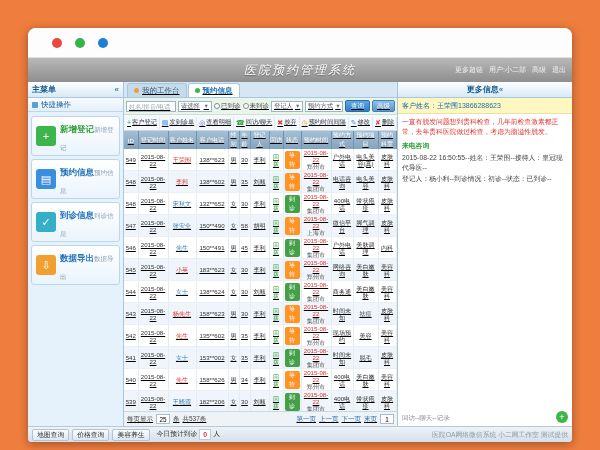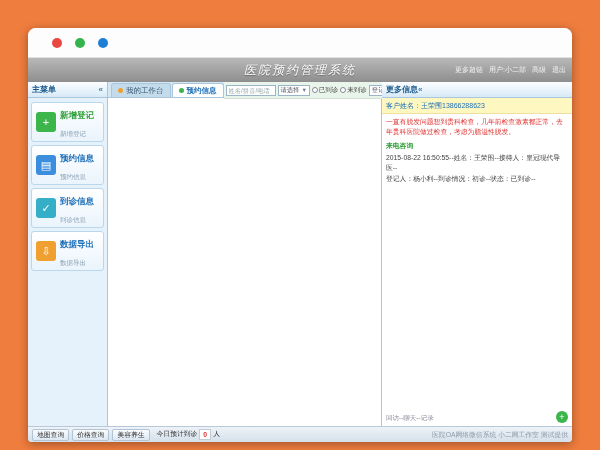--- a/index.html
+++ b/index.html
@@ -12,38 +12,38 @@
   .dot { width:10px; height:10px; border-radius:50%; cursor:pointer; }
   .dot.red{ background:#e8483f; } .dot.green{ background:#34b44a; } .dot.blue{ background:#1f7fd6; }
   
   .appbar { position:relative; height:24px; background:linear-gradient(#b8b8b8,#8e8e8e); display:flex; align-items:center; justify-content:center; }
   .app-title { color:#fff; font-size:12px; letter-spacing:2px; text-shadow:0 1px 1px rgba(0,0,0,.35);font-style:italic; }
   .appbar-links { position:absolute; right:6px; top:0; height:100%; display:flex; align-items:center; gap:6px; }
   .tb-link { color:#f2f2f2; font-size:7px; cursor:pointer; }
   
   .main { position:absolute; top:54px; left:0; right:0; bottom:16px; display:flex; }
   
-  .sidebar { width:80px; background:#e6f2fb; border-right:1px solid #aac6dc; display:flex; flex-direction:column; }
+  .sidebar { width:96px; background:#e6f2fb; border-right:1px solid #aac6dc; display:flex; flex-direction:column; }
   .side-header { height:16px; background:linear-gradient(#fdfeff,#d7eaf7); border-bottom:1px solid #aac6dc; color:#14568c;
                  font-size:8px; font-weight:bold; display:flex; align-items:center; justify-content:space-between; padding:0 4px; }
   .collapse { color:#4a7ba6; cursor:pointer; font-size:8px; }
   .side-section { height:14px; background:linear-gradient(#f7fbfe,#e2f0fa); border-bottom:1px solid #c2d8e8; color:#14568c;
                   font-size:7.5px; display:flex; align-items:center; gap:3px; padding:0 4px; }
   .mini-sq { width:6px; height:6px; background:#5a9fd4; border-radius:1px; display:inline-block; }
   .side-items { flex:1; padding:4px 3px; display:flex; flex-direction:column; gap:3px; }
   .side-item { background:linear-gradient(#ffffff,#eaf4fc); border:1px solid #bcd6ea; border-radius:3px; height:40px;
                display:flex; align-items:center; gap:4px; padding:0 4px; cursor:pointer; }
   .side-item .icon { width:20px; height:20px; min-width:20px; border-radius:3px; display:flex; align-items:center; justify-content:center;
                      font-size:11px; color:#fff; }
   .side-item .t1 { font-size:8.5px; font-weight:bold; line-height:1.2; }
   .side-item .t2 { font-size:6.5px; color:#8aa0b4; line-height:1.2; }
   .side-bar-bottom { height:16px; background:linear-gradient(#fdfeff,#d7eaf7); border-top:1px solid #aac6dc; color:#14568c;
                      font-size:8px; font-weight:bold; display:flex; align-items:center; gap:3px; padding:0 5px; cursor:pointer; }
   
-  .center { width:274px; display:flex; flex-direction:row; background:#fff; border-right:1px solid #aac6dc; }
+  .center { width:274px; display:flex; flex-direction:column; background:#fff; border-right:1px solid #aac6dc;text-decoration:underline; }
   .tabsbar { height:16px; background:#d6e7f4; display:flex; align-items:flex-end; padding-left:3px; gap:1px; border-bottom:1px solid #aac6dc; }
   .tab { height:14px; display:flex; align-items:center; gap:3px; padding:0 6px; font-size:7.5px; color:#3a5a74;
          background:#c4dbec; border:1px solid #a8c6dd; border-bottom:none; border-radius:3px 3px 0 0; cursor:pointer; white-space:nowrap; }
   .tab.active { background:#fff; color:#1d6fb8; font-weight:bold; }
   .tab .tdot { width:5px; height:5px; border-radius:50%; }
   .searchbar { height:17px; background:#e9f5ea; border-bottom:1px solid #cfe0d2; display:flex; align-items:center; gap:2px;
                padding:0 2px; font-size:6.5px; color:#444; }
   .kw-input { width:50px; height:11px; font-size:6.3px; border:1px solid #9ab4c8; padding:0 2px; color:#333; }
   .kw-input::placeholder { color:#9aa; }
   .fsel { height:11px; border:1px solid #9ab4c8; background:#fff; display:flex; align-items:center; justify-content:space-between;
@@ -77,21 +77,21 @@
              justify-content:space-between; padding:1px 0; cursor:pointer; }
   
   .pager { height:15px; border-top:1px solid #c8d8e6; background:#eef3f8; display:flex; align-items:center; font-size:6.5px;
            color:#444; padding:0 3px; gap:3px; }
   .pg-input { width:14px; height:10px; font-size:6.3px; border:1px solid #a8bccb; text-align:center; padding:0; }
   .pg-link { color:#2a6ca8; cursor:pointer; white-space:nowrap; }
   .pg-spacer { flex:1; }
   
   .rightpanel { flex:1; background:#fff; display:flex; flex-direction:column; }
   .rp-header { height:16px; background:linear-gradient(#fdfeff,#d7eaf7); border-bottom:1px solid #aac6dc; color:#14568c;
-               font-size:8px; font-weight:bold; display:flex; align-items:center; justify-content:flex-start; padding:0 4px; }
+               font-size:8px; font-weight:bold; display:flex; align-items:center; justify-content:center; padding:0 4px; }
   .rp-body { flex:1; position:relative; overflow:hidden; font-size:6.8px; }
   .rp-customer { background:#fef7c0; color:#1d6fb8; padding:3px 4px; font-size:7px; border-bottom:1px solid #eee0a0; line-height:1.35; }
   .rp-note { color:#e0322e; padding:3px 4px; line-height:1.4; }
   .rp-section { color:#2fa039; font-weight:bold; padding:2px 4px 1px; }
   .rp-log { color:#444; padding:1px 4px; line-height:1.35; }
   .rp-footer { position:absolute; bottom:3px; left:4px; color:#889; font-size:6.5px; }
   .rp-add { position:absolute; bottom:3px; right:4px; width:12px; height:12px; border-radius:50%; background:#3cb54a; color:#fff;
             display:flex; align-items:center; justify-content:center; font-size:9px; cursor:pointer; }
   
   .statusbar { position:absolute; bottom:0; left:0; right:0; height:16px; background:linear-gradient(#eef3f8,#d4e0ea);
@@ -123,20 +123,24 @@
           <span class="tb-link">退出</span>
         </div>
     </div>
 
     <div class="main">
 
       <div class="sidebar">
         <div class="side-header">
           <span>主菜单</span>
           <span class="collapse">«</span>
+        </div>
+        <div class="side-section">
+          <span class="mini-sq"></span>
+          <span>快捷操作</span>
         </div>
         <div class="side-items" id="side-items">
             <div class="side-item">
               <span class="icon" style="background: rgb(60, 181, 74);">+</span>
               <span class="txt"><span class="t1" style="color: rgb(47, 160, 57);">新增登记</span><span class="t2">新增登记</span></span>
             </div>
             <div class="side-item">
               <span class="icon" style="background: rgb(59, 142, 222);">▤</span>
               <span class="txt"><span class="t1" style="color: rgb(29, 111, 184);">预约信息</span><span class="t2">预约信息</span></span>
             </div>

